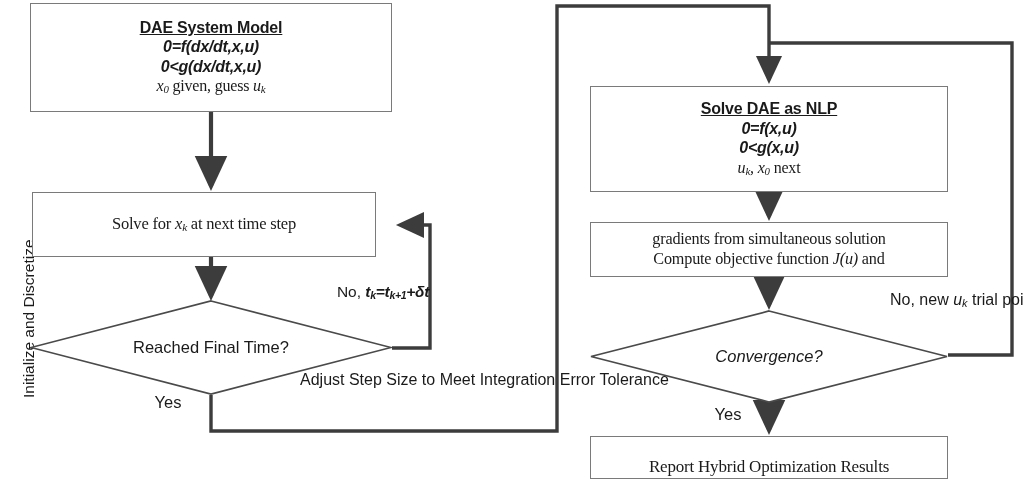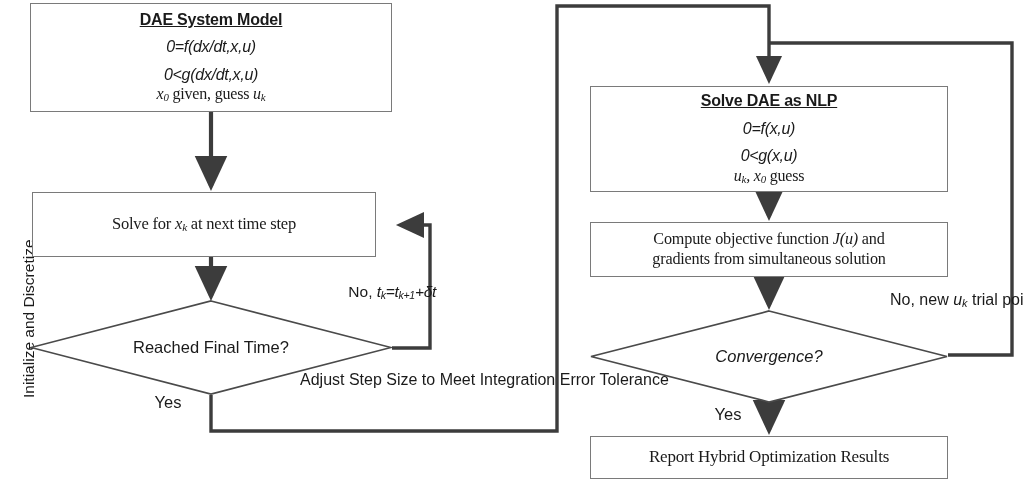--- a/index.html
+++ b/index.html
@@ -33,21 +33,21 @@
   .boxnode{
     border:1.6px solid #7a7a7a;
     background:#ffffff;
   }
   .node .ln{display:block;white-space:nowrap;}
   .ttl{
     text-decoration:underline;
     font-weight:600;
     letter-spacing:-0.2px;
   }
-  .eq{font-style:italic;font-weight:400;letter-spacing:-0.3px;margin-top:8px;}
+  .eq{font-style:italic;font-weight:700;letter-spacing:-0.3px;}
   .mix{letter-spacing:-0.2px;font-family:Liberation Serif, serif;}
   .diamond-wrap{position:absolute;}
   .diamond-wrap svg{display:block;}
   .diamond-label{
     position:absolute;
     left:0; top:0;
     width:100%; height:100%;
     display:flex;align-items:center;justify-content:center;
     text-align:center;
   }
@@ -111,61 +111,61 @@
 
   <div class="diamond-wrap" style="left:30px; top:300px; width:362px; height:95px;">
     <svg viewBox="0 0 362 95" width="362" height="95" xmlns="http://www.w3.org/2000/svg">
       <polygon points="181,1 361,47.5 181,94 1,47.5" fill="#ffffff" stroke="#4a4a4a" stroke-width="1.7"></polygon>
     </svg>
     <div class="diamond-label" style="font-size:16.5px;text-align:center;">
       <span>Reached Final Time?</span>
     </div>
   </div>
 
-  <div class="freetext" style="left:330px; top:282px; width:106px; font-size:15.5px;text-align:right;">
+  <div class="freetext" style="left:330px; top:282px; width:106px; font-size:15.5px;">
     <span class="ln">No,</span>
     <span class="ln eq"><span>t</span><sub>k</sub><span>=t</span><sub>k+1</sub><span>+δt</span></span>
   </div>
 
   <div class="freetext" style="left:140px; top:392px; width:56px; font-size:16.5px;">
     <span>Yes</span>
   </div>
 
   <div class="freetext" style="left:300px; top:370px; width:250px; font-size:16px;">
     <span class="ln">Adjust Step Size to Meet</span>
     <span class="ln">Integration Error Tolerance</span>
   </div>
 
   <div class="node boxnode" style="left:590px; top:86px; width:358px; height:106px; font-size:16px;">
     <span class="ln ttl">Solve DAE as NLP</span>
     <span class="ln eq">0=f(x,u)</span>
     <span class="ln eq">0&lt;g(x,u)</span>
-    <span class="ln mix"><span class="it">u</span><sub class="it">k</sub><span class="it">, x</span><sub class="it">0</sub><span> guess</span></span>
+    <span class="ln mix"><span class="it">u</span><sub class="it">k</sub><span class="it">, x</span><sub class="it">0</sub><span> next</span></span>
   </div>
 
   <div class="node boxnode" style="left:590px; top:222px; width:358px; height:55px; font-size:16.2px;">
+    <span class="ln mix">gradients from simultaneous solution</span>
     <span class="ln mix"><span>Compute objective function </span><span class="it">J(u)</span><span> and</span></span>
-    <span class="ln mix">gradients from simultaneous solution</span>
   </div>
 
   <div class="diamond-wrap" style="left:590px; top:310px; width:358px; height:93px;font-style:italic;">
     <svg viewBox="0 0 358 93" width="358" height="93" xmlns="http://www.w3.org/2000/svg">
       <polygon points="179,1 357,46.5 179,92 1,46.5" fill="#ffffff" stroke="#4a4a4a" stroke-width="1.7"></polygon>
     </svg>
     <div class="diamond-label" style="font-size:16.5px;">
       <span>Convergence?</span>
     </div>
   </div>
 
   <div class="freetext" style="left:890px; top:290px; width:120px; font-size:16px;">
     <span class="ln"><span>No, new </span><span class="it">u</span><sub class="it">k</sub></span>
     <span class="ln">trial point</span>
   </div>
 
   <div class="freetext" style="left:700px; top:404px; width:56px; font-size:16.5px;">
     <span>Yes</span>
   </div>
 
-  <div class="node boxnode" style="left:590px; top:436px; width:358px; height:43px; font-size:17px;">
+  <div class="node boxnode" style="left:590px; top:436px; width:358px; height:43px; font-size:17px;justify-content:flex-end;">
     <span class="ln mix">Report Hybrid Optimization Results</span>
   </div>
 
 </div>
 
 </body></html>

